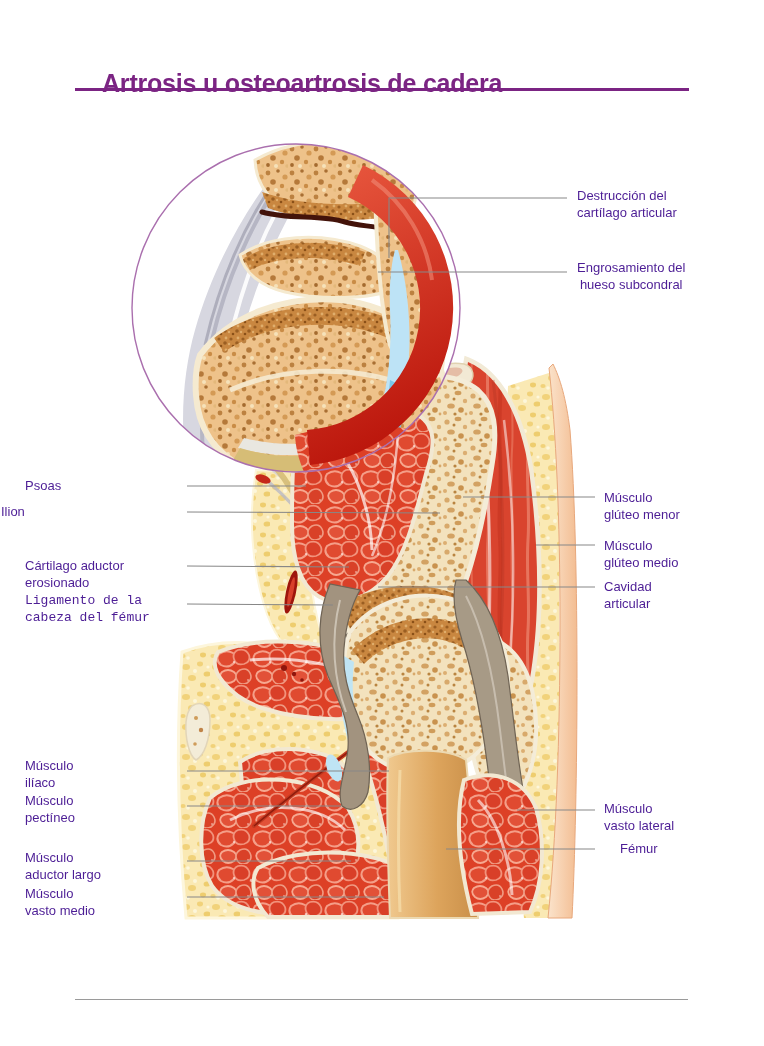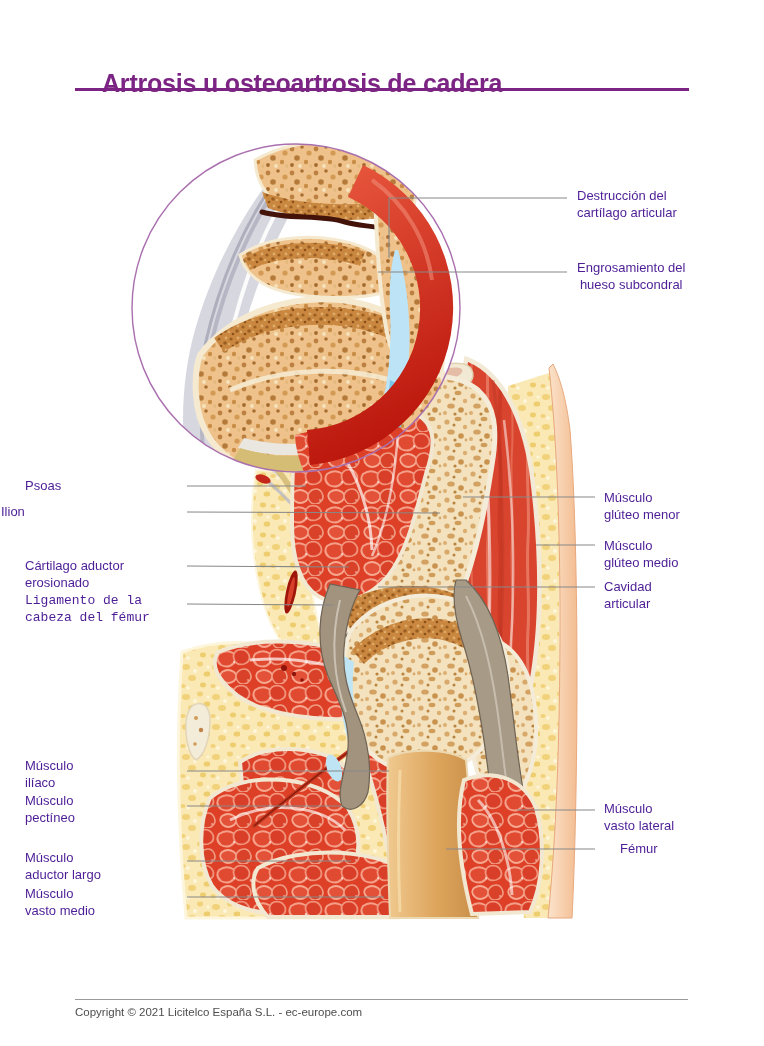--- a/index.html
+++ b/index.html
@@ -256,15 +256,14 @@
 glúteo menor</div>
   <div class="label" style="top:537px;left:604px;">Músculo
 glúteo medio</div>
   <div class="label" style="top:578px;left:604px;">Cavidad
 articular</div>
   <div class="label" style="top:800px;left:604px;">Músculo
 vasto lateral</div>
   <div class="label" style="top:840px;left:604px;margin-left:16px;">Fémur</div>
 
   <div class="footer-rule"></div>
-  <div class="copyright">Copyright © 2021 Licitelco España S.L. - ec-europe.com</div>
 
 </div>
 
 </body></html>

